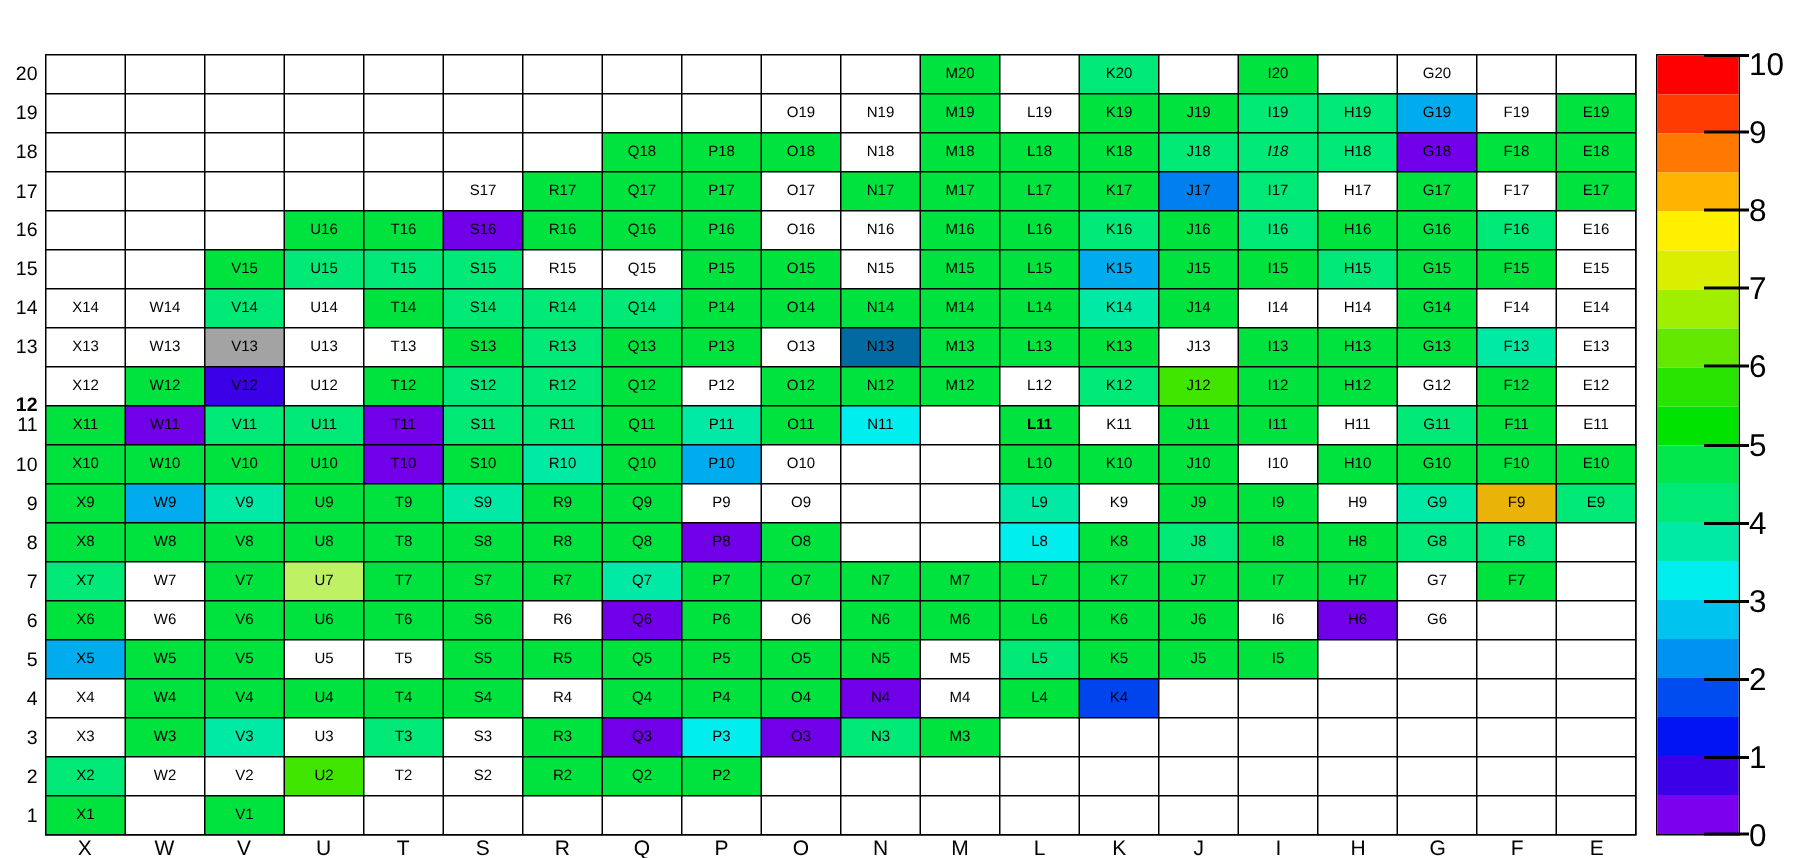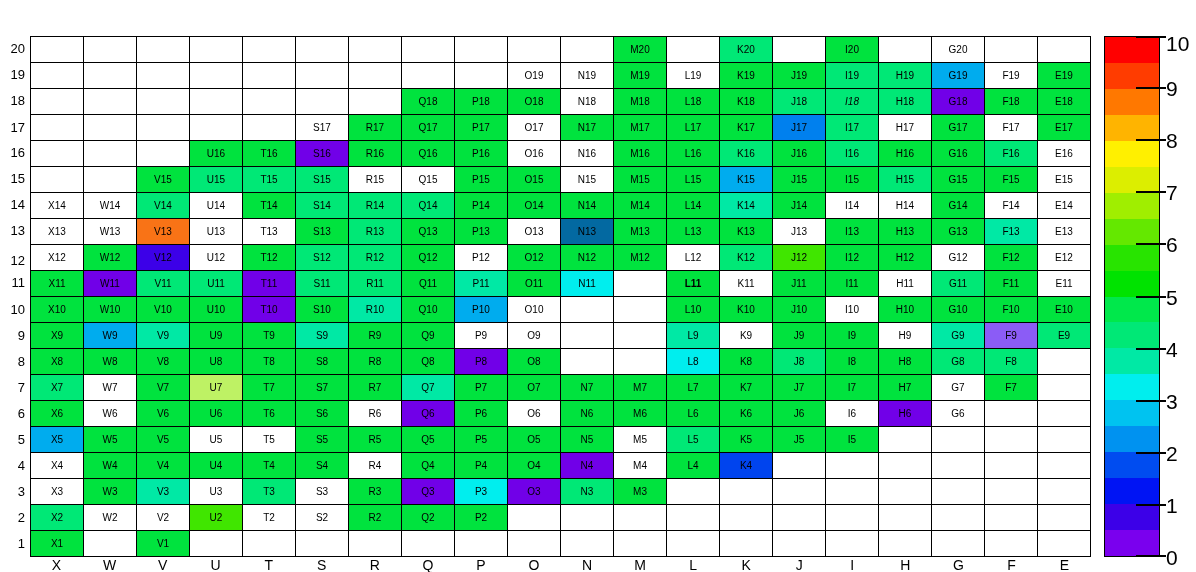--- a/index.html
+++ b/index.html
@@ -44,21 +44,21 @@
 <div id="canvas">
   <div id="yaxis">
       <div class="ylab" style="top: 41.025px;">20</div>
       <div class="ylab" style="top: 67.075px;">19</div>
       <div class="ylab" style="top: 93.125px;">18</div>
       <div class="ylab" style="top: 120px;">17</div>
       <div class="ylab" style="top: 145.225px;">16</div>
       <div class="ylab" style="top: 171.275px;">15</div>
       <div class="ylab" style="top: 197.325px;">14</div>
       <div class="ylab" style="top: 223.375px;">13</div>
-      <div class="ylab" style="top: 253px;">12</div>
+      <div class="ylab" style="top: 262px; font-weight: bold;">12</div>
       <div class="ylab" style="top: 275.475px;">11</div>
       <div class="ylab" style="top: 301.525px;">10</div>
       <div class="ylab" style="top: 327.575px;">9</div>
       <div class="ylab" style="top: 353.625px;">8</div>
       <div class="ylab" style="top: 379.675px;">7</div>
       <div class="ylab" style="top: 405.725px;">6</div>
       <div class="ylab" style="top: 431.775px;">5</div>
       <div class="ylab" style="top: 457.825px;">4</div>
       <div class="ylab" style="top: 483.875px;">3</div>
       <div class="ylab" style="top: 509.925px;">2</div>
@@ -200,21 +200,21 @@
       <div class="cell" style="background: rgb(0, 227, 62);">L14</div>
       <div class="cell" style="background: rgb(0, 233, 165);">K14</div>
       <div class="cell" style="background: rgb(0, 227, 62);">J14</div>
       <div class="cell" style="background: rgb(255, 255, 255);">I14</div>
       <div class="cell" style="background: rgb(255, 255, 255);">H14</div>
       <div class="cell" style="background: rgb(0, 227, 62);">G14</div>
       <div class="cell" style="background: rgb(255, 255, 255);">F14</div>
       <div class="cell" style="background: rgb(255, 255, 255);">E14</div>
       <div class="cell" style="background: rgb(255, 255, 255);">X13</div>
       <div class="cell" style="background: rgb(255, 255, 255);">W13</div>
-      <div class="cell" style="background: #f97316; text-align: center;">V13</div>
+      <div class="cell" style="background: #a3a3a3; text-align: center;">V13</div>
       <div class="cell" style="background: rgb(255, 255, 255);">U13</div>
       <div class="cell" style="background: rgb(255, 255, 255);">T13</div>
       <div class="cell" style="background: rgb(0, 227, 62);">S13</div>
       <div class="cell" style="background: rgb(0, 232, 118);">R13</div>
       <div class="cell" style="background: rgb(0, 227, 62);">Q13</div>
       <div class="cell" style="background: rgb(0, 227, 62);">P13</div>
       <div class="cell" style="background: rgb(255, 255, 255);">O13</div>
       <div class="cell" style="background: #0369a1;">N13</div>
       <div class="cell" style="background: rgb(0, 227, 62);">M13</div>
       <div class="cell" style="background: rgb(0, 227, 62);">L13</div>
@@ -296,21 +296,21 @@
       <div class="cell" style="background: rgb(255, 255, 255);">P9</div>
       <div class="cell" style="background: rgb(255, 255, 255);">O9</div>
       <div class="cell"></div>
       <div class="cell"></div>
       <div class="cell" style="background: rgb(0, 233, 165);">L9</div>
       <div class="cell" style="background: rgb(255, 255, 255);">K9</div>
       <div class="cell" style="background: rgb(0, 227, 62);">J9</div>
       <div class="cell" style="background: rgb(0, 227, 62);">I9</div>
       <div class="cell" style="background: rgb(255, 255, 255);">H9</div>
       <div class="cell" style="background: rgb(0, 233, 165);">G9</div>
-      <div class="cell" style="background: #8b5cf6;">F9</div>
+      <div class="cell" style="background: #eab308;">F9</div>
       <div class="cell" style="background: rgb(0, 232, 118);">E9</div>
       <div class="cell" style="background: rgb(0, 227, 62);">X8</div>
       <div class="cell" style="background: rgb(0, 227, 62);">W8</div>
       <div class="cell" style="background: rgb(0, 227, 62);">V8</div>
       <div class="cell" style="background: rgb(0, 227, 62);">U8</div>
       <div class="cell" style="background: rgb(0, 227, 62);">T8</div>
       <div class="cell" style="background: rgb(0, 227, 62);">S8</div>
       <div class="cell" style="background: rgb(0, 227, 62);">R8</div>
       <div class="cell" style="background: rgb(0, 227, 62);">Q8</div>
       <div class="cell" style="background: rgb(113, 0, 232);">P8</div>

